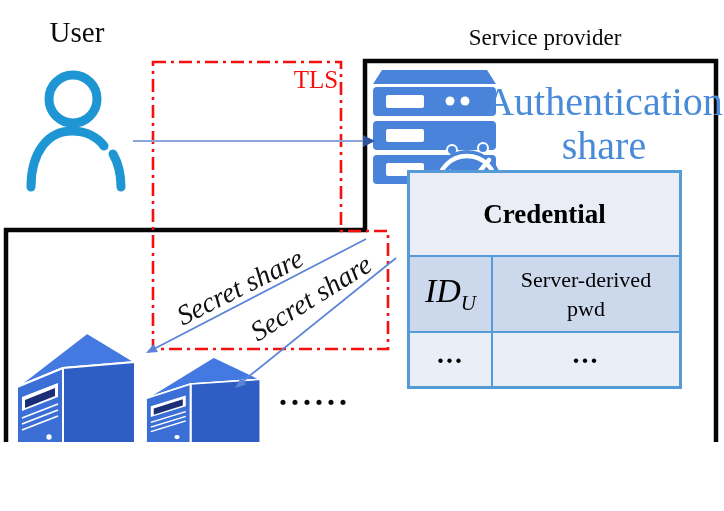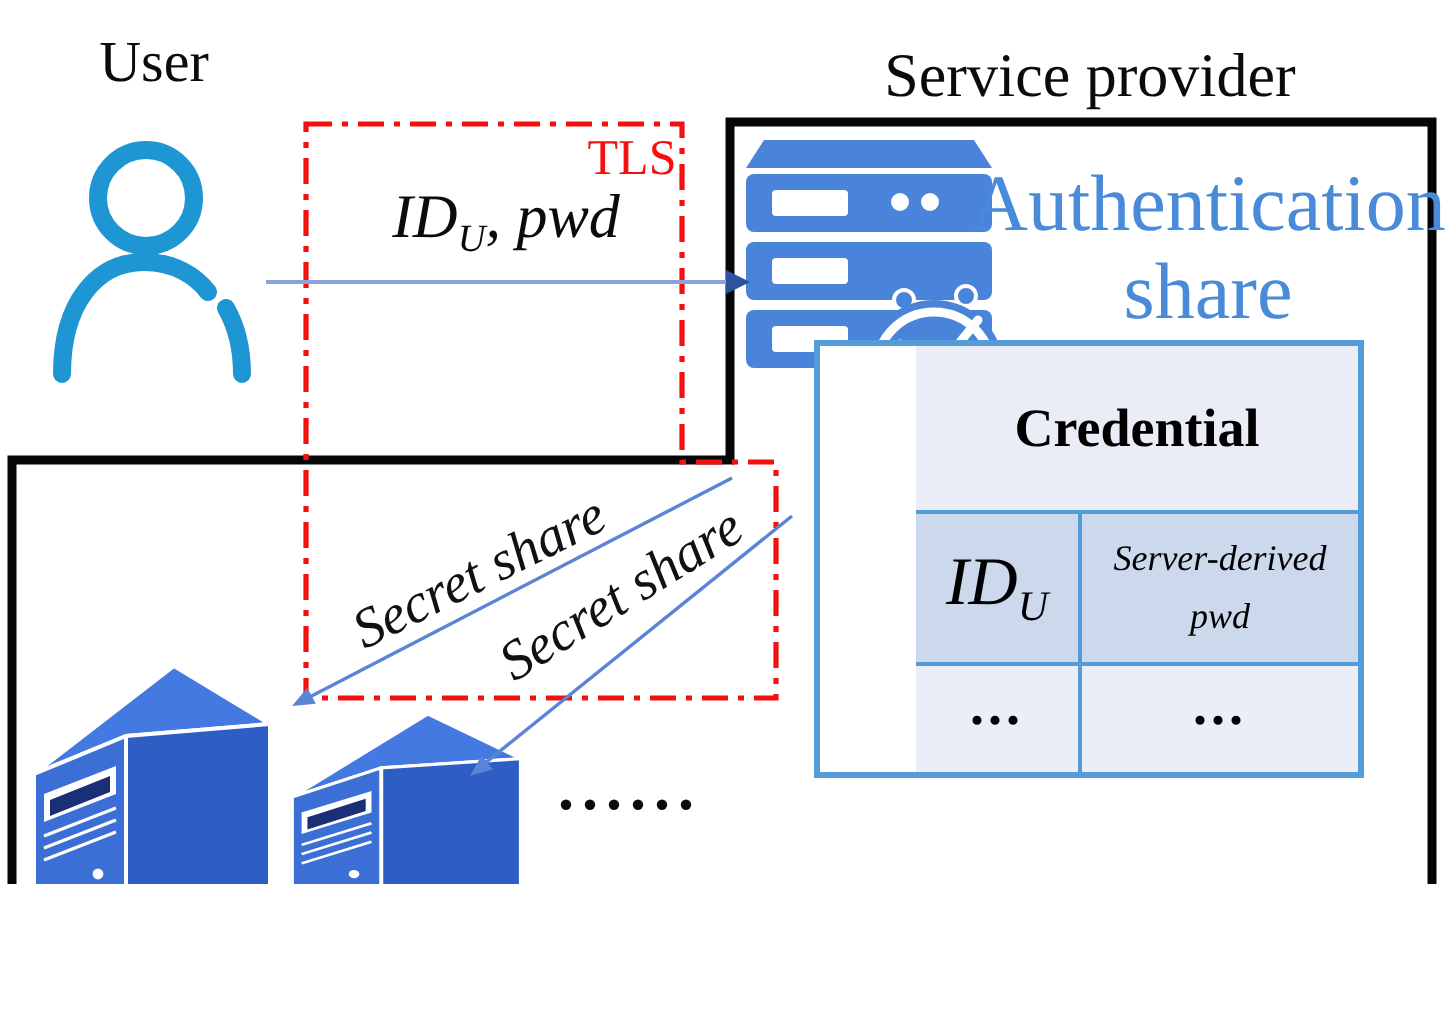--- a/index.html
+++ b/index.html
@@ -12,41 +12,41 @@
   .user-stroke{fill:none;stroke:var(--user-blue);stroke-width:9;stroke-linecap:round;}
   .rackb{fill:var(--rack-blue);}
   .t-top{fill:var(--tower-top);stroke:#fff;stroke-width:2;stroke-linejoin:round;}
   .t-side{fill:var(--tower-side);stroke:#fff;stroke-width:2;stroke-linejoin:round;}
   .t-front{fill:var(--tower-front);stroke:#fff;stroke-width:2;stroke-linejoin:round;}
   .t-line{stroke:#fff;stroke-width:1.7;}
   .t-vent{stroke:#2a57b8;stroke-width:1.8;}
   .flow{stroke:var(--arrow-line);stroke-width:2;fill:none;}
   .secret{stroke:var(--secret-line);stroke-width:1.7;fill:none;}
   .shead{fill:var(--secret-line);}
-  .title{font-size:31px;}
+  .title{font-size:23px;}
   .user-t{font-size:29px;}
   .tls-t{font-size:25px;color:var(--red);}
   .idpwd{font-size:31px;font-style:italic;}
   .idpwd sub,.cell-id sub{font-size:0.62em;font-style:italic;}
   .auth{font-size:40px;color:var(--auth-blue);text-align:center;line-height:44px;}
   .keysrv{font-size:32px;color:var(--key-blue);}
   .secret-t{font-size:28px;font-style:italic;color:#111;}
   .bigdots{font-size:32px;font-weight:bold;letter-spacing:4px;}
   .ctable{position:absolute;left:407px;top:170px;width:275px;height:219px;background:#fff;
           border:3px solid var(--table-border);box-sizing:border-box;display:grid;
-          grid-template-columns:83px 1fr;grid-template-rows:84px 76px 1fr;padding-left:48px;}
+          grid-template-columns:83px 1fr;grid-template-rows:84px 76px 1fr;}
   .tcell{display:flex;align-items:center;justify-content:center;box-sizing:border-box;
          border-color:var(--table-border);border-style:solid;border-width:0;}
   .thead{grid-column:1/3;background:var(--row-header-bg);border-bottom-width:2.5px;
          font-weight:bold;font-size:27px;text-align:center;line-height:37px;}
   .tmid{background:var(--row-mid-bg);border-bottom-width:2.5px;}
   .tlow{background:var(--row-light-bg);}
   .cleft{border-right-width:2.5px;}
   .cell-id{font-style:italic;font-size:34px;}
-  .cell-pwd{font-style:italic;font-size:18px;text-align:center;line-height:29px;}
+  .cell-pwd{font-size:22px;text-align:center;line-height:29px;}
   .cell-dots{font-weight:bold;font-size:28px;letter-spacing:2px;padding-bottom:12px;}
 </style>
 </head>
 <body>
 
 <div class="canvas">
 
   <svg width="724" height="511" viewBox="0 0 724 511">
     <defs>
       <g id="tower">
@@ -113,23 +113,20 @@
     <g>
       <line class="secret" x1="396" y1="258" x2="237" y2="386"></line>
       <polygon class="shead" points="235,388 240.8,377.6 246.4,384.6"></polygon>
     </g>
   </svg>
 
   <div class="lbl user-t" style="left:77px;top:32px;">User</div>
   <div class="lbl title" style="left:545px;top:38px;">Service provider</div>
   <div class="lbl tls-t" style="left:305px;top:80px;margin-left:11px;">TLS</div>
 
-  <div class="lbl idpwd" style="left:253px;top:111px;">
-    <i>ID</i><sub>U</sub><i>, pwd</i>
-  </div>
 
   <div class="lbl auth" style="left:604px;top:124px;">
     <div>Authentication</div>
     <div>share</div>
   </div>
 
   <div class="lbl secret-t" style="left:240px;top:287px;transform:translate(-50%,-50%) rotate(-26.5deg);">Secret share</div>
   <div class="lbl secret-t" style="left:311px;top:298px;transform:translate(-50%,-50%) rotate(-32deg);">Secret share</div>
 
   <div class="lbl bigdots" style="left:315px;top:394px;">......</div>

